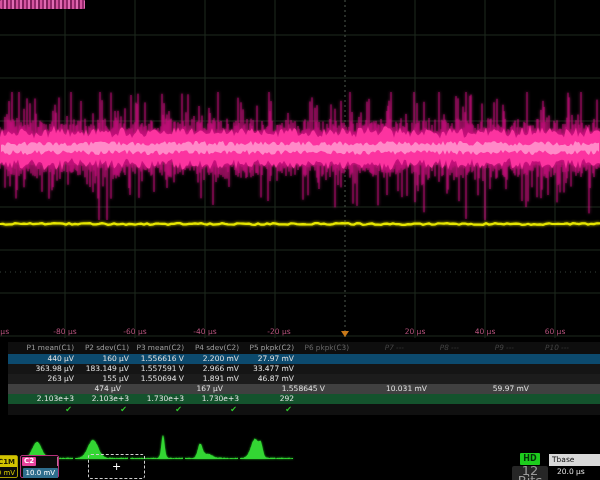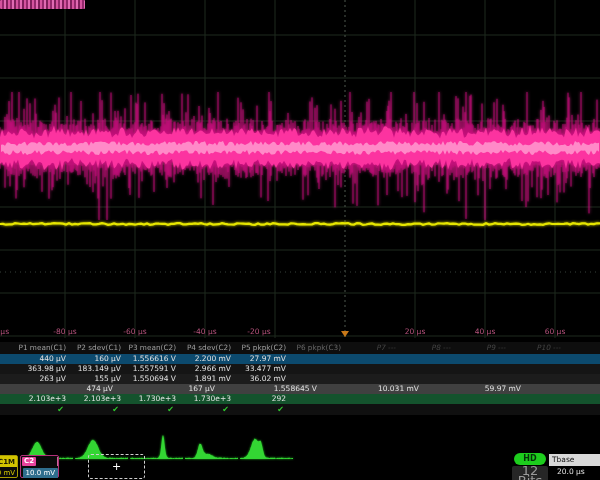--- a/index.html
+++ b/index.html
@@ -11,21 +11,21 @@
   .glow-green{filter:drop-shadow(0 0 1px #1fbf1f);}
 
   .blob{position:absolute;left:0;top:0;width:85px;height:9px;border-radius:1px;
         background:repeating-linear-gradient(90deg,#d4539e 0 2px,#93286b 2px 4px,#e06ab2 4px 6px,#7e1f5a 6px 8px);}
 
   #axis-row{position:absolute;left:0;top:326px;width:600px;height:12px;}
   #axis-row span{position:absolute;top:0;transform:translateX(-50%);font-size:7.5px;line-height:12px;white-space:nowrap;}
   .trig{position:absolute;top:331px;width:0;height:0;transform:translateX(-50%);
         border-left:4px solid transparent;border-right:4px solid transparent;border-top:6px solid #c87818;}
 
-  #mtable{position:absolute;left:0;top:342px;width:528px;}
+  #mtable{position:absolute;left:8px;top:342px;width:528px;}
   .trow{display:grid;grid-template-columns:14px repeat(10,55px);width:600px;height:10px;align-items:center;}
   .trow.hd{height:12px;background:#0e0e0e;}
   .trow.st{height:11px;background:#101010;}
   .trow .c{font-size:7.5px;line-height:1;color:#e2e2e2;text-align:right;padding-right:3px;white-space:nowrap;}
   .trow.hd .c{font-size:7.3px;color:#9f9f9f;}
   .trow.hd .c.dim{color:#666;}
   .trow.hd .c.dimmer{color:#454545;font-style:italic;}
   .trow.st .c{color:#2fce2f;font-size:8px;padding-right:5px;}
   .r0{background:#0c4a6e;} .r1{background:#151515;} .r2{background:#1c1c1c;}
   .r3{background:#404040;gap:47px;} .r4{background:#1d1d1d;} .r5{background:#14532d;}
@@ -38,21 +38,21 @@
   .c2box{left:20px;width:39px;border:1px solid #b03078;}
   .c2box .row.top{padding-left:1px;}
   .chip-c2{background:#e8439c;color:#fff;font-size:7px;font-weight:bold;padding:0 2px;border-radius:1px;line-height:9px;}
   .c2tag{color:#f07ab8;font-size:12px;margin-left:20px;white-space:nowrap;}
   .c2box .row.bot{justify-content:flex-end;}
   .chip-scale{background:#2f6e8e;color:#fff;font-size:7px;line-height:10px;padding:0 3px;border-radius:1px;}
   .addbox{position:absolute;left:88px;top:454px;width:57px;height:25px;border:1px dashed #cfcfcf;
           border-radius:3px;box-sizing:border-box;display:flex;align-items:center;justify-content:center;
           color:#fff;font-size:11px;}
   .hdwrap{position:absolute;left:512px;top:453px;width:36px;text-align:center;}
-  .hdbadge{display:block;width:32px;height:12px;margin:0 auto;background:#1dcd1d;border-radius:6px;
+  .hdbadge{display:block;width:20px;height:12px;margin:0 auto;background:#1dcd1d;border-radius:1px;
            color:#05320a;font-size:8px;font-weight:bold;line-height:12px;text-align:center;}
   .hdbits{display:block;margin-top:1px;background:#262626;border-radius:2px;color:#9a9a9a;
           font-size:13px;line-height:10px;}
   .tbase{position:absolute;left:549px;top:454px;width:72px;height:24px;box-sizing:border-box;}
   .tbase .lab{height:12px;background:#d9d9d9;color:#111;font-size:7.5px;line-height:12px;padding-left:3px;}
   .tbase .val{height:12px;color:#e0e0e0;font-size:7.5px;line-height:12px;padding-left:8px;}
 </style>
 </head>
 <body>
 
@@ -79,21 +79,21 @@
       </g>
     </svg>
 
   <div class="blob"></div>
 
   <div id="axis-row">
       <span style="left: -5px; color: rgb(181, 82, 123);">-100 µs</span>
       <span style="left: 65px; color: rgb(181, 82, 123);">-80 µs</span>
       <span style="left: 135px; color: rgb(181, 82, 123);">-60 µs</span>
       <span style="left: 205px; color: rgb(181, 82, 123);">-40 µs</span>
-      <span style="left: 259px; color: rgb(181, 82, 123);">-20 µs</span>
+      <span style="left: 279px; color: rgb(181, 82, 123);">-20 µs</span>
       <span style="left: 352px; color: rgb(181, 82, 123); margin-top: 28px;">0 µs</span>
       <span style="left: 415px; color: rgb(181, 82, 123);">20 µs</span>
       <span style="left: 485px; color: rgb(181, 82, 123);">40 µs</span>
       <span style="left: 555px; color: rgb(181, 82, 123);">60 µs</span>
     </div>
   <div class="trig" id="trig-marker" style="left: 345px; border-top-color: rgb(200, 120, 24);"></div>
 
   <div id="mtable">
       <div class="trow hd">
         <div></div>
@@ -133,21 +133,21 @@
         <div class="c dimmer"></div>
         <div class="c dimmer"></div>
         <div class="c dimmer"></div>
       </div>
       <div class="trow r2">
         <div></div>
         <div class="c">263 µV</div>
         <div class="c">155 µV</div>
         <div class="c">1.550694 V</div>
         <div class="c">1.891 mV</div>
-        <div class="c">36.02 mV</div>
+        <div class="c">46.87 mV</div>
         <div class="c dim"></div>
         <div class="c dimmer"></div>
         <div class="c dimmer"></div>
         <div class="c dimmer"></div>
         <div class="c dimmer"></div>
       </div>
       <div class="trow r3">
         <div></div>
         <div class="c">474 µV</div>
         <div class="c">167 µV</div>

